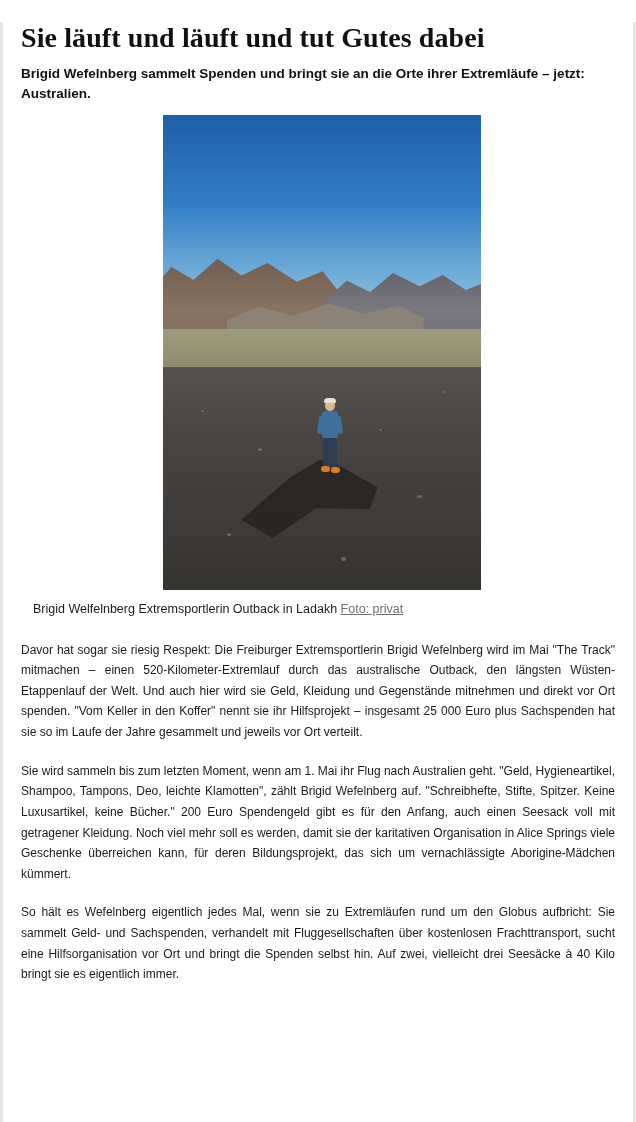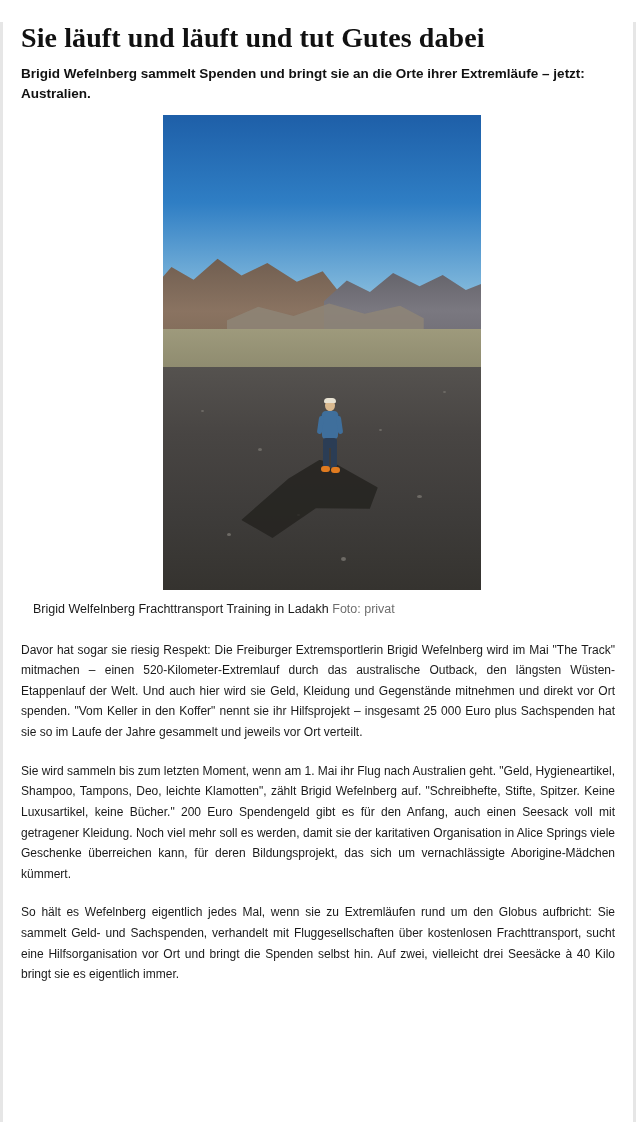--- a/index.html
+++ b/index.html
@@ -182,20 +182,21 @@
     filter: blur(0.4px);
   }
   .caption {
     font-size: 12.5px;
     color: #1a1a1a;
     margin: 11px 0 0 12px;
     line-height: 1.3;
   }
   .caption .credit {
     color: #6e6e6e;
+    text-decoration: underline;
   }
   .body-text {
     margin-top: 22px;
   }
   .body-text p {
     font-size: 12px;
     line-height: 1.72;
     color: #1a1a1a;
     margin: 0 0 18px 0;
     text-align: justify;
@@ -241,21 +242,21 @@
         <div class="r-leg-gap"></div>
         <div class="r-shoe-l"></div>
         <div class="r-shoe-r"></div>
         <div class="r-head"></div>
         <div class="r-hat"></div>
       </div>
 
     </div>
 
     <div class="caption">
-      <span>Brigid Welfelnberg Frachttransport Training in Ladakh</span>
+      <span>Brigid Welfelnberg Extremsportlerin Outback in Ladakh</span>
       <span class="credit">Foto: privat</span>
     </div>
   </div>
 
   <div class="body-text">
     <p>Davor hat sogar sie riesig Respekt: Die Freiburger Extremsportlerin Brigid Wefelnberg wird im Mai "The Track" mitmachen – einen 520-Kilometer-Extremlauf durch das australische Outback, den längsten Wüsten-Etappenlauf der Welt. Und auch hier wird sie Geld, Kleidung und Gegenstände mitnehmen und direkt vor Ort spenden. "Vom Keller in den Koffer" nennt sie ihr Hilfsprojekt – insgesamt 25 000 Euro plus Sachspenden hat sie so im Laufe der Jahre gesammelt und jeweils vor Ort verteilt.</p>
     <p>Sie wird sammeln bis zum letzten Moment, wenn am 1. Mai ihr Flug nach Australien geht. "Geld, Hygieneartikel, Shampoo, Tampons, Deo, leichte Klamotten", zählt Brigid Wefelnberg auf. "Schreibhefte, Stifte, Spitzer. Keine Luxusartikel, keine Bücher." 200 Euro Spendengeld gibt es für den Anfang, auch einen Seesack voll mit getragener Kleidung. Noch viel mehr soll es werden, damit sie der karitativen Organisation in Alice Springs viele Geschenke überreichen kann, für deren Bildungsprojekt, das sich um vernachlässigte Aborigine-Mädchen kümmert.</p>
     <p>So hält es Wefelnberg eigentlich jedes Mal, wenn sie zu Extremläufen rund um den Globus aufbricht: Sie sammelt Geld- und Sachspenden, verhandelt mit Fluggesellschaften über kostenlosen Frachttransport, sucht eine Hilfsorganisation vor Ort und bringt die Spenden selbst hin. Auf zwei, vielleicht drei Seesäcke à 40 Kilo bringt sie es eigentlich immer.</p>
   </div>
 

